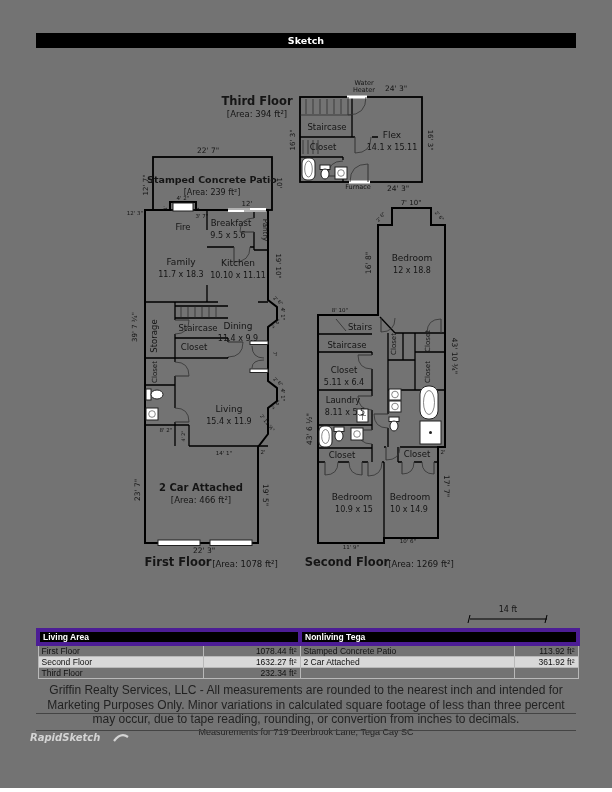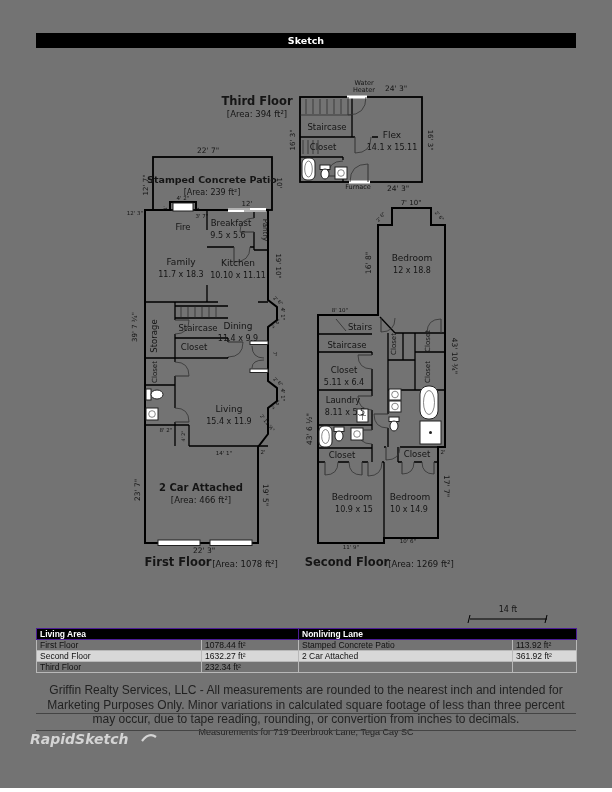--- a/index.html
+++ b/index.html
@@ -28,29 +28,29 @@
   .iw{fill:none;stroke:#000;stroke-width:1.3;}
   .thin{fill:none;stroke:#222;stroke-width:0.7;}
   .arc{fill:none;stroke:#333;stroke-width:0.8;}
   .leaf{fill:none;stroke:#333;stroke-width:1;}
   .fix{fill:#fff;stroke:#222;stroke-width:1;}
   .fixl{fill:none;stroke:#555;stroke-width:0.7;}
   .gap{fill:#fff;stroke:none;}
   .tbl-wrap{position:absolute;left:36px;top:628px;width:540px;}
   table.summary{width:100%;border-collapse:collapse;table-layout:fixed;font-size:8.5px;border:1px solid #000;}
   table.summary td{padding:0 3px;height:10px;line-height:10px;border:1px solid #b8b8b8;overflow:hidden;white-space:nowrap;}
-  table.summary tr.hdr td, table.summary tr.tot td{background:#000;color:#fff;font-weight:bold;border:1px solid #4c1d95;}
+  table.summary tr.hdr td, table.summary tr.tot td{background:#000;color:#fff;font-weight:bold;border:4px solid #4c1d95;}
   table.summary tr.alt td{background:#d8d8d8;}
-  table.summary td.val{}
+  table.summary td.val{text-align:right;}
   table.summary td.divl{border-left:1px solid #777;}
   .footer-disc{position:absolute;left:36px;top:683px;width:540px;text-align:center;font-size:12px;line-height:1.22;color:#222;}
   .rule{position:absolute;left:36px;width:540px;border-top:1px solid #444;}
   .footer-meas{position:absolute;left:36px;top:716px;width:540px;text-align:center;font-size:9px;color:#222;margin-top:11px;}
   .watermark{position:absolute;left:30px;top:731px;color:#d4d4d4;font-weight:bold;font-style:italic;
-             font-size:14px;font-family:"DejaVu Sans",sans-serif;display:flex;gap:13px;}
+             font-size:10px;font-family:"DejaVu Sans",sans-serif;display:flex;align-items:center;gap:13px;}
 </style>
 </head>
 <body>
 
 <div class="page">
 
   <div class="title-bar">
     <span>Sketch</span>
   </div>
 
@@ -308,21 +308,21 @@
     <table class="summary">
       <colgroup>
           <col style="width:165px">
           <col style="width:97px">
           <col style="width:214px">
           <col style="width:64px">
         </colgroup>
       <tbody>
           <tr class="hdr">
         <td colspan="2">Living Area</td>
-        <td colspan="2">Nonliving Lane</td>
+        <td colspan="2">Nonliving Tega</td>
       </tr>
       <tr>
         <td>First Floor</td>
         <td class="val">1078.44 ft²</td>
         <td class="divl">Stamped Concrete Patio</td>
         <td class="val">113.92 ft²</td>
       </tr>
       <tr class="alt">
         <td>Second Floor</td>
         <td class="val">1632.27 ft²</td>

